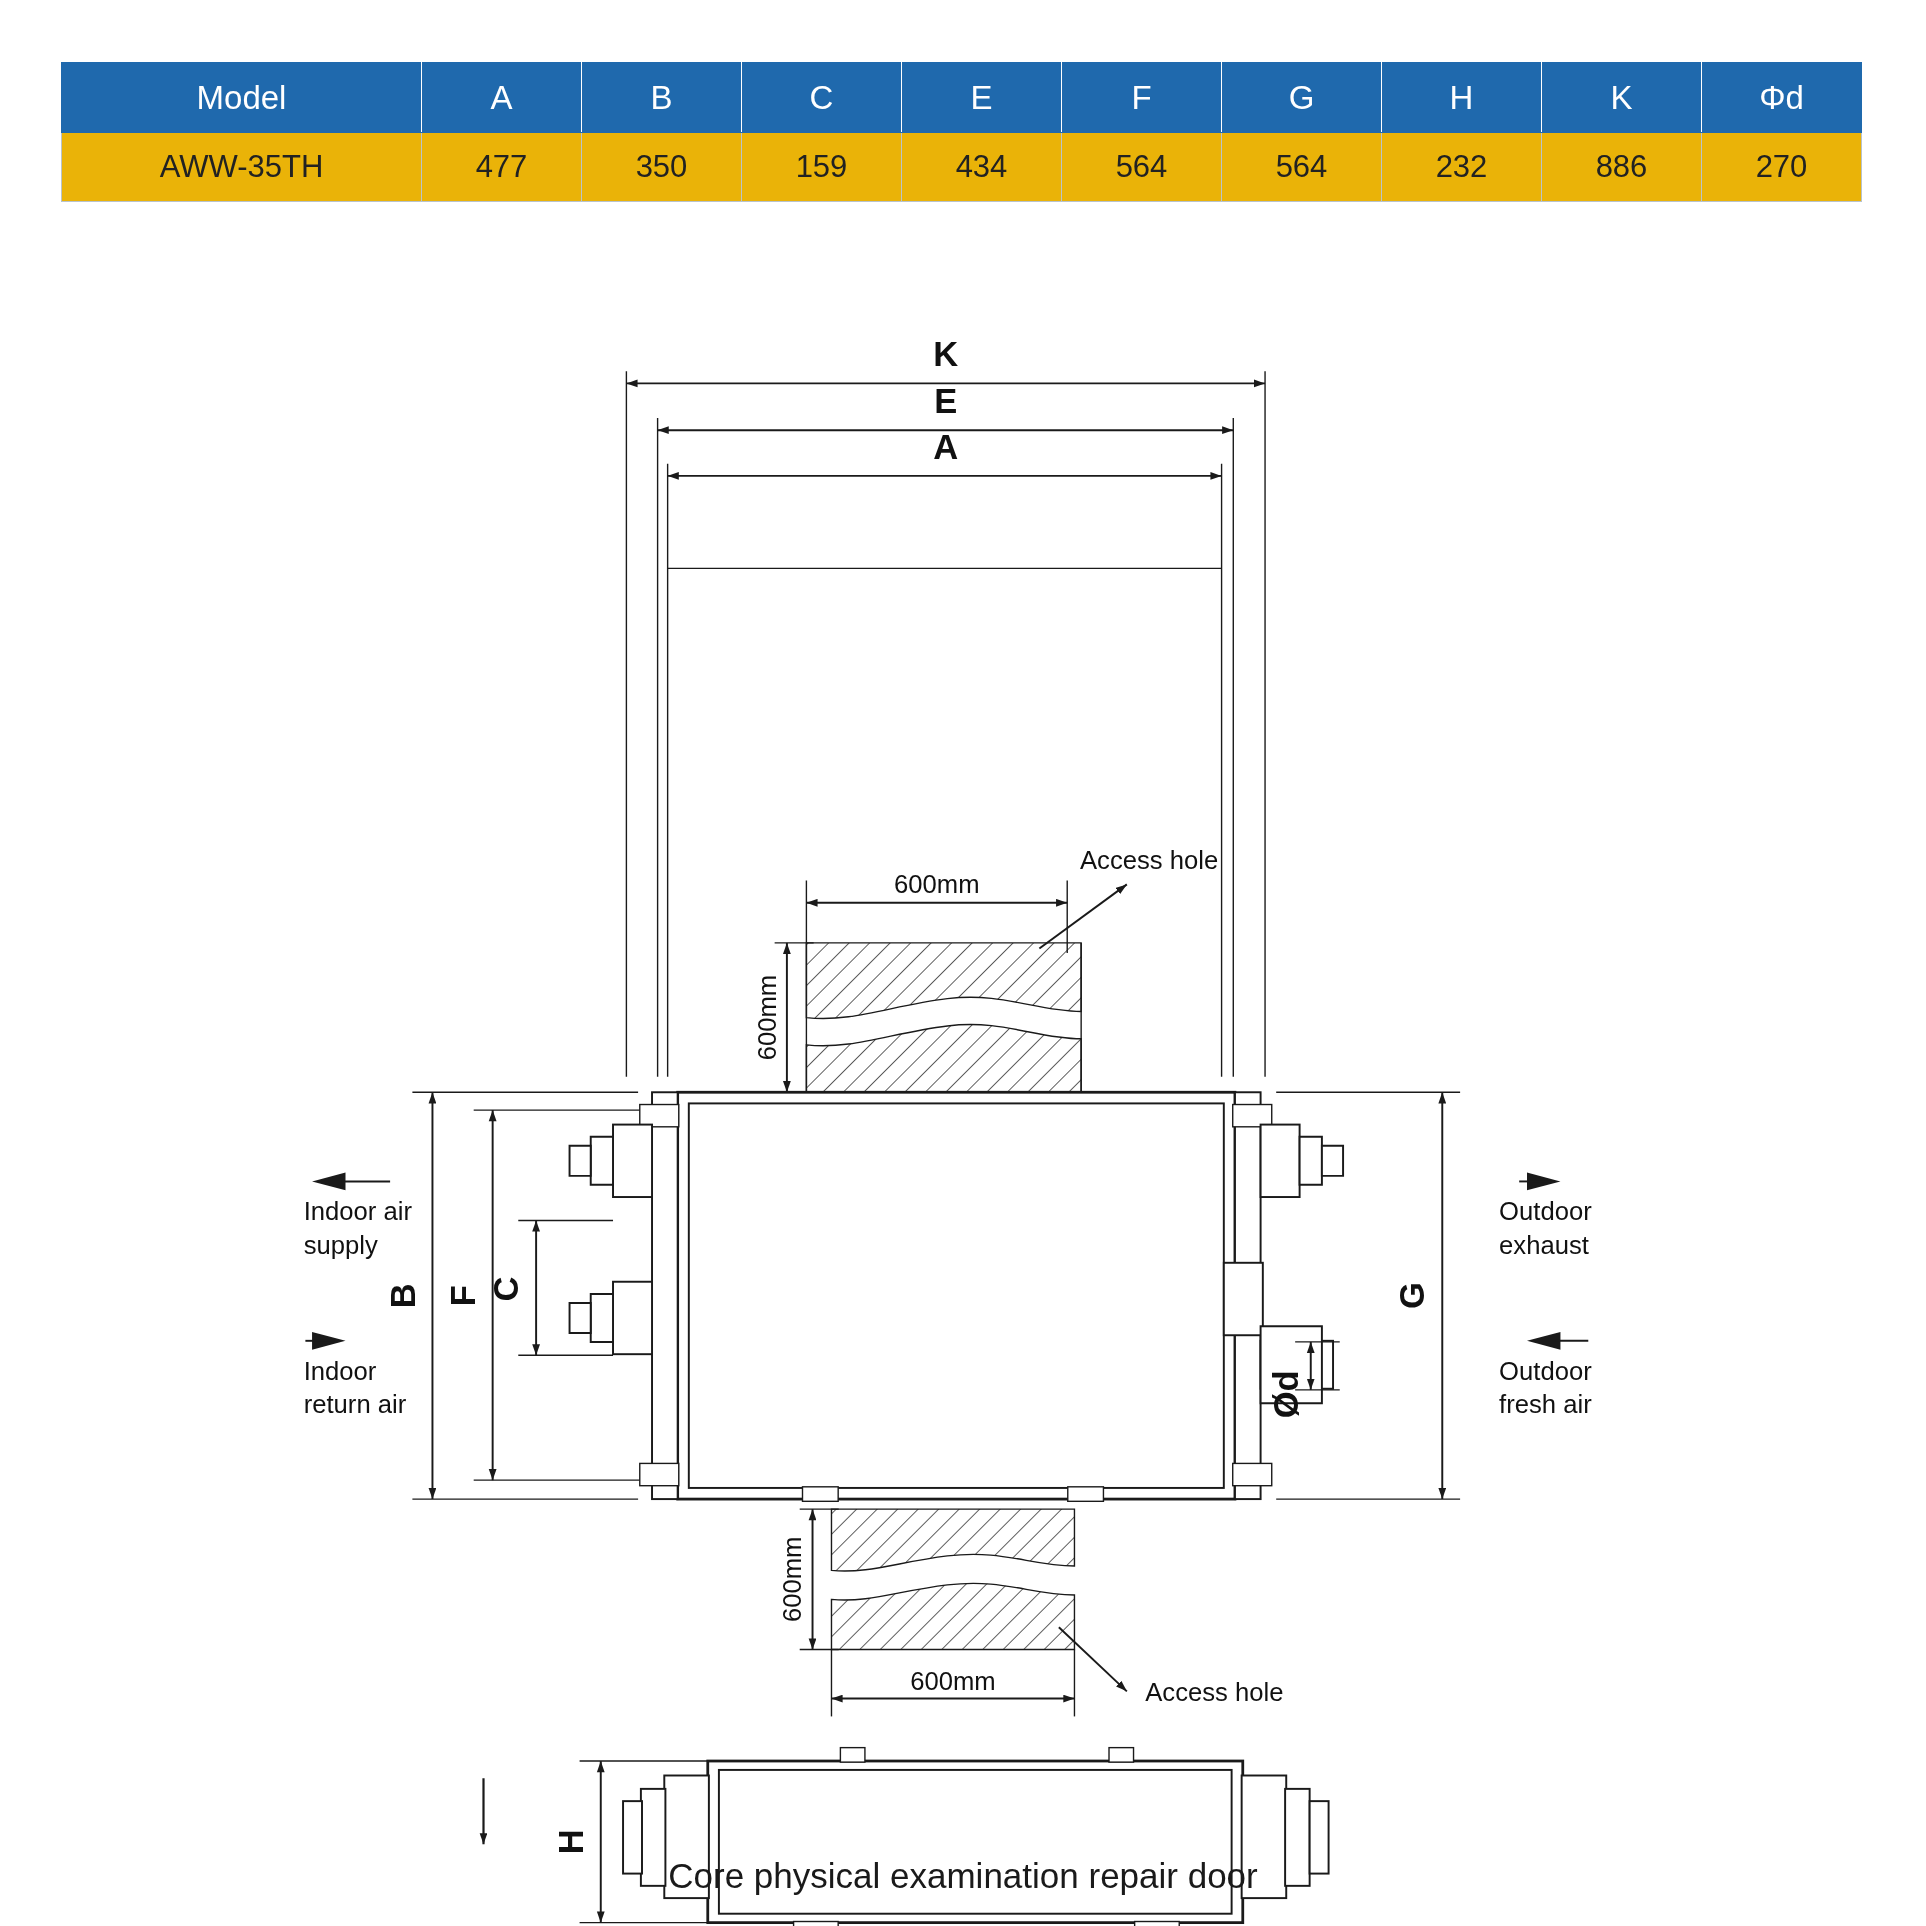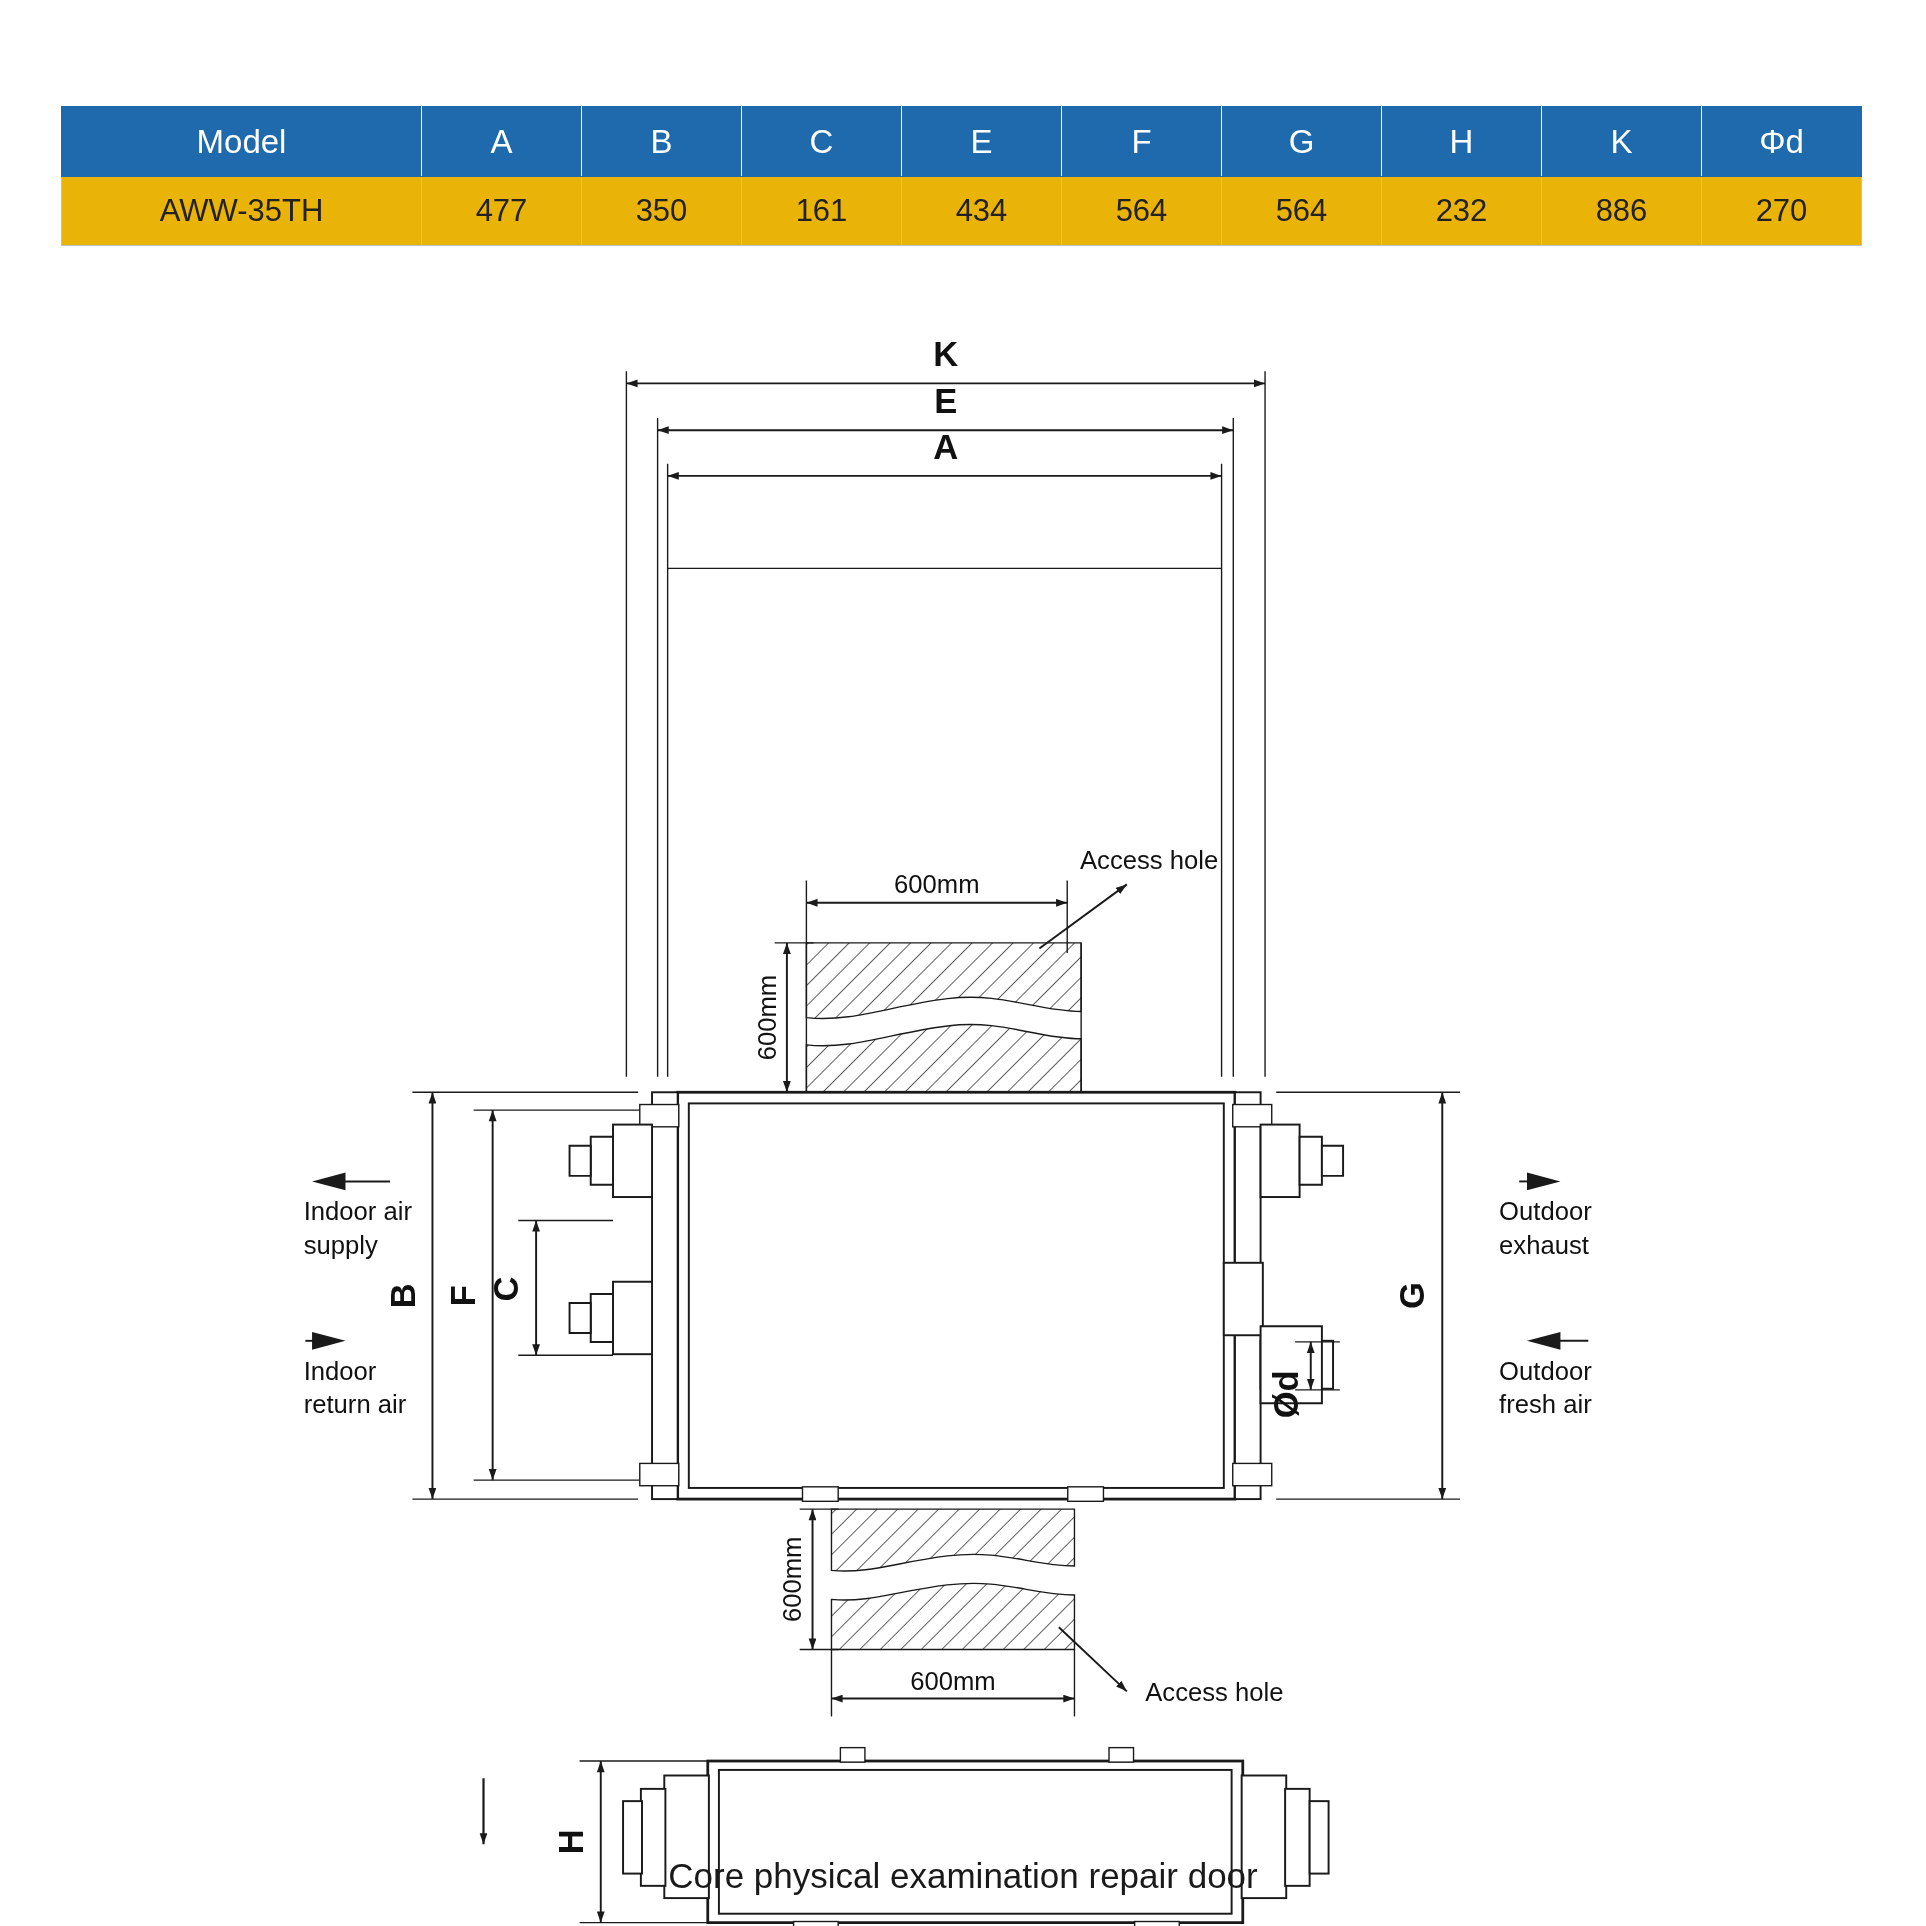--- a/index.html
+++ b/index.html
@@ -20,21 +20,20 @@
   .spec-table-wrap {
     position: absolute;
     left: 61px;
     top: 62px;
     width: 1801px;
   }
   table.spec {
     border-collapse: collapse;
     width: 100%;
     table-layout: fixed;
-    margin-top: 44px;
   }
   table.spec th, table.spec td {
     border: 1.1px solid #b9c3cc;
     text-align: center;
     vertical-align: middle;
     font-weight: 400;
   }
   table.spec thead th {
     background: #1f69ad;
     color: #ffffff;
@@ -95,21 +94,21 @@
         <th>H</th>
         <th>K</th>
         <th>Φd</th>
       </tr>
     </thead>
     <tbody>
       <tr>
         <td>AWW-35TH</td>
         <td>477</td>
         <td>350</td>
-        <td>161</td>
+        <td>159</td>
         <td>434</td>
         <td>564</td>
         <td>564</td>
         <td>232</td>
         <td>886</td>
         <td>270</td>
       </tr>
     </tbody>
   </table>
 </div>

